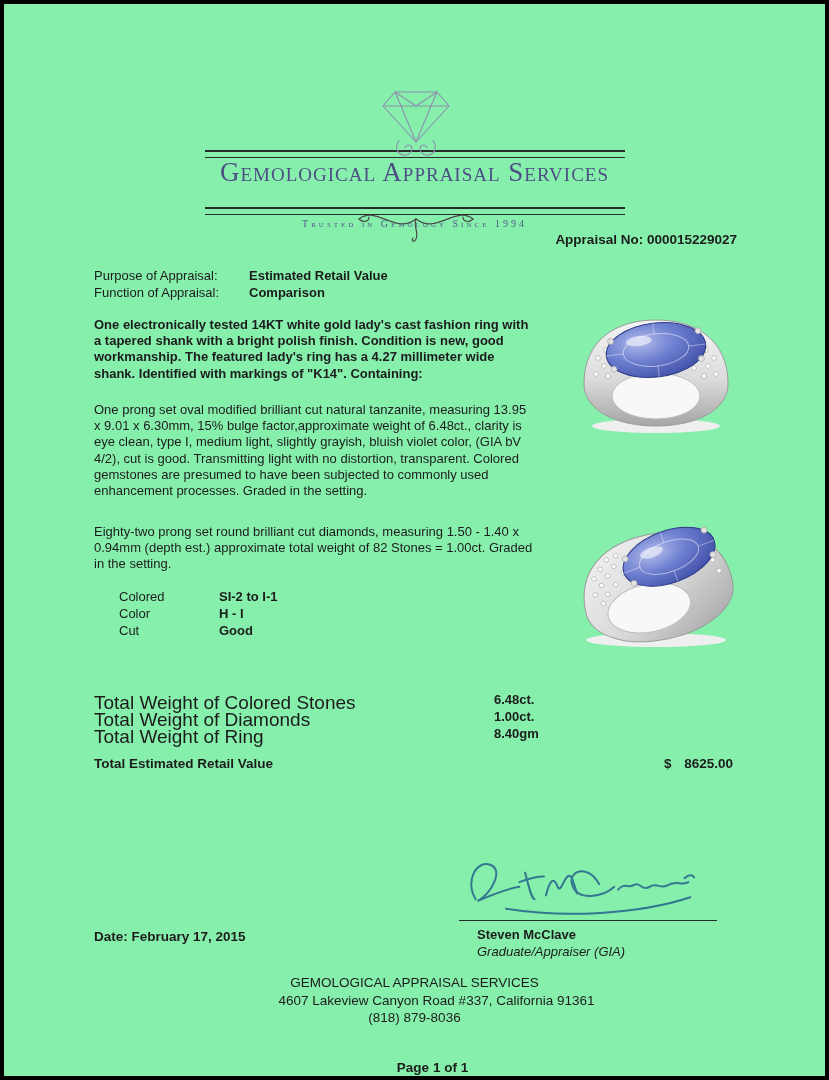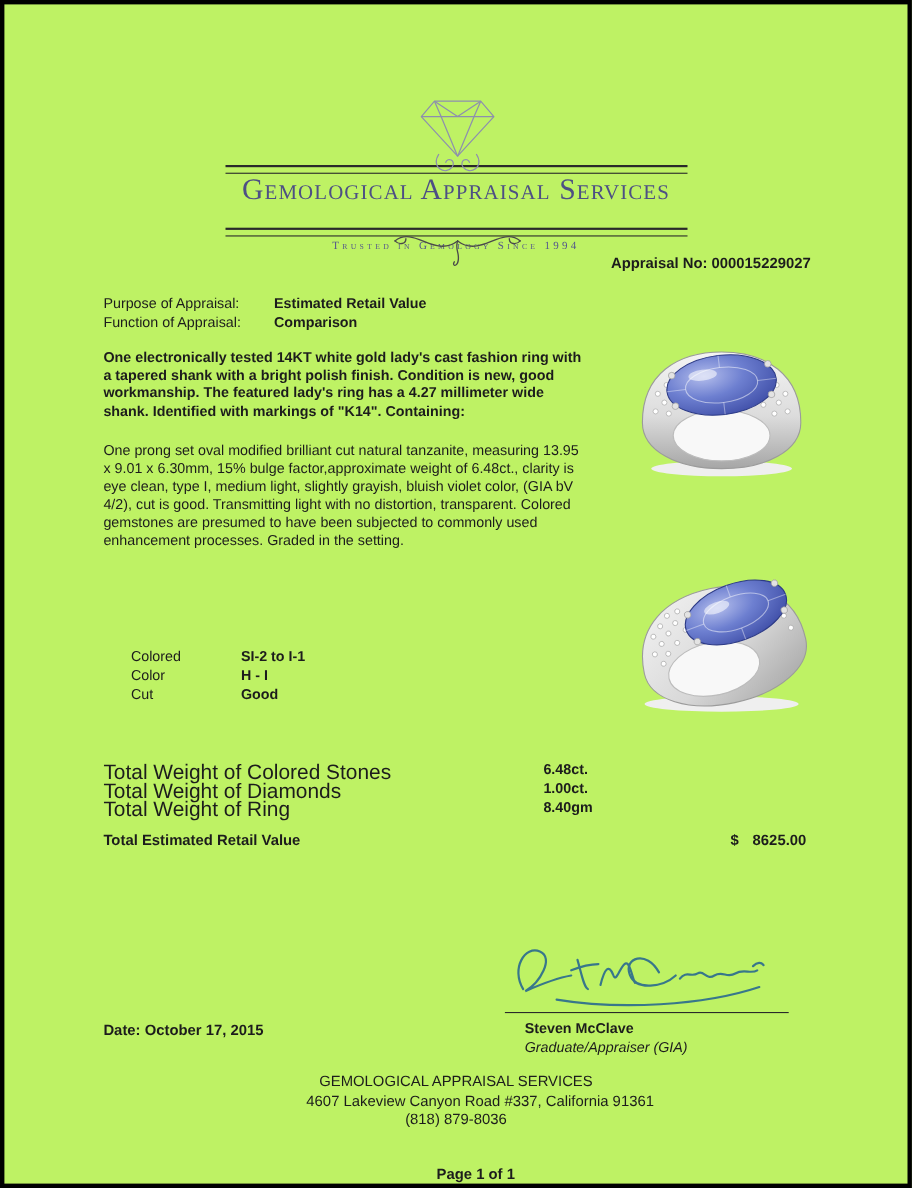--- a/index.html
+++ b/index.html
@@ -1,20 +1,20 @@
 <!DOCTYPE html>
 <html><head>
 <meta charset="utf-8">
 <style>
   html,body{margin:0;padding:0;background:#ffffff;}
   .page{
     position:relative;
     width:829px;height:1080px;
     box-sizing:border-box;
-    background:#bef264;
+    background:#86efac;
     border:4px solid #000;
     font-family:"Liberation Sans", sans-serif;
     color:#1c1c1c;
     overflow:hidden;
   }
   .abs{position:absolute;}
 
   
   .logo{left:357px;top:76px;width:110px;height:82px;}
   .rule{left:201px;width:420px;height:5px;border-top:2px solid #2a2a2a;border-bottom:1px solid #2a2a2a;}
@@ -116,20 +116,21 @@
 
   <div class="abs appraisal-no">Appraisal No: 000015229027</div>
 
   <div class="abs meta-label row1">Purpose of Appraisal:</div>
   <div class="abs meta-value row1">Estimated Retail Value</div>
   <div class="abs meta-label row2">Function of Appraisal:</div>
   <div class="abs meta-value row2">Comparison</div>
 
   <div class="abs para para-ring">One electronically tested 14KT white gold lady's cast fashion ring with a tapered shank with a bright polish finish. Condition is new, good workmanship. The featured lady's ring has a 4.27 millimeter wide shank. Identified with markings of "K14".  Containing:</div>
   <div class="abs para para-tanzanite">One prong set oval modified brilliant cut natural tanzanite, measuring 13.95 x 9.01 x 6.30mm, 15% bulge factor,approximate weight of 6.48ct., clarity is eye clean, type I, medium light, slightly grayish, bluish violet color, (GIA bV 4/2), cut is good. Transmitting light with no distortion, transparent. Colored gemstones are presumed to have been subjected to commonly used enhancement processes. Graded in the setting.</div>
+  <div class="abs para para-diamonds">Eighty-two prong set round brilliant cut diamonds, measuring 1.50 - 1.40 x 0.94mm (depth est.) approximate total weight of 82 Stones = 1.00ct. Graded in the setting.</div>
 
   <svg class="abs ring-photo-top" viewBox="0 0 200 145">
     <defs>
       <radialGradient id="gem1" cx="35%" cy="32%" r="80%">
         <stop offset="0%" stop-color="#b3bdec"></stop>
         <stop offset="45%" stop-color="#6d7fd0"></stop>
         <stop offset="100%" stop-color="#3b4aa4"></stop>
       </radialGradient>
       <linearGradient id="sil1" x1="0" y1="0" x2="0" y2="1">
         <stop offset="0%" stop-color="#f4f4f4"></stop>
@@ -251,20 +252,20 @@
       <path d="M102,52 C106,36 110,32 114,42 C117,51 120,36 125,32 C130,28 132,44 135,50"></path>
       <path d="M158,40 C146,18 124,26 130,42 C136,58 162,54 174,43"></path>
       <path d="M178,46 C184,38 189,45 195,41 C201,37 203,48 211,43 C219,38 223,46 231,41 C239,36 246,42 252,38"></path>
       <path d="M60,66 C120,76 200,72 254,54"></path>
       <path d="M248,34 C252,30 256,30 258,33"></path>
     </g>
   </svg>
   <div class="abs sig-line"></div>
   <div class="abs sig-name">Steven McClave</div>
   <div class="abs sig-title">Graduate/Appraiser (GIA)</div>
-  <div class="abs date-line">Date: October 17, 2015</div>
+  <div class="abs date-line">Date: February 17, 2015</div>
 
   <div class="abs footer-line f1">GEMOLOGICAL APPRAISAL SERVICES</div>
   <div class="abs footer-line f2">4607 Lakeview Canyon Road #337, California 91361</div>
   <div class="abs footer-line f3">(818) 879-8036</div>
   <div class="abs footer-line f-page">Page 1 of 1</div>
 
 </div>
 
 </body></html>

